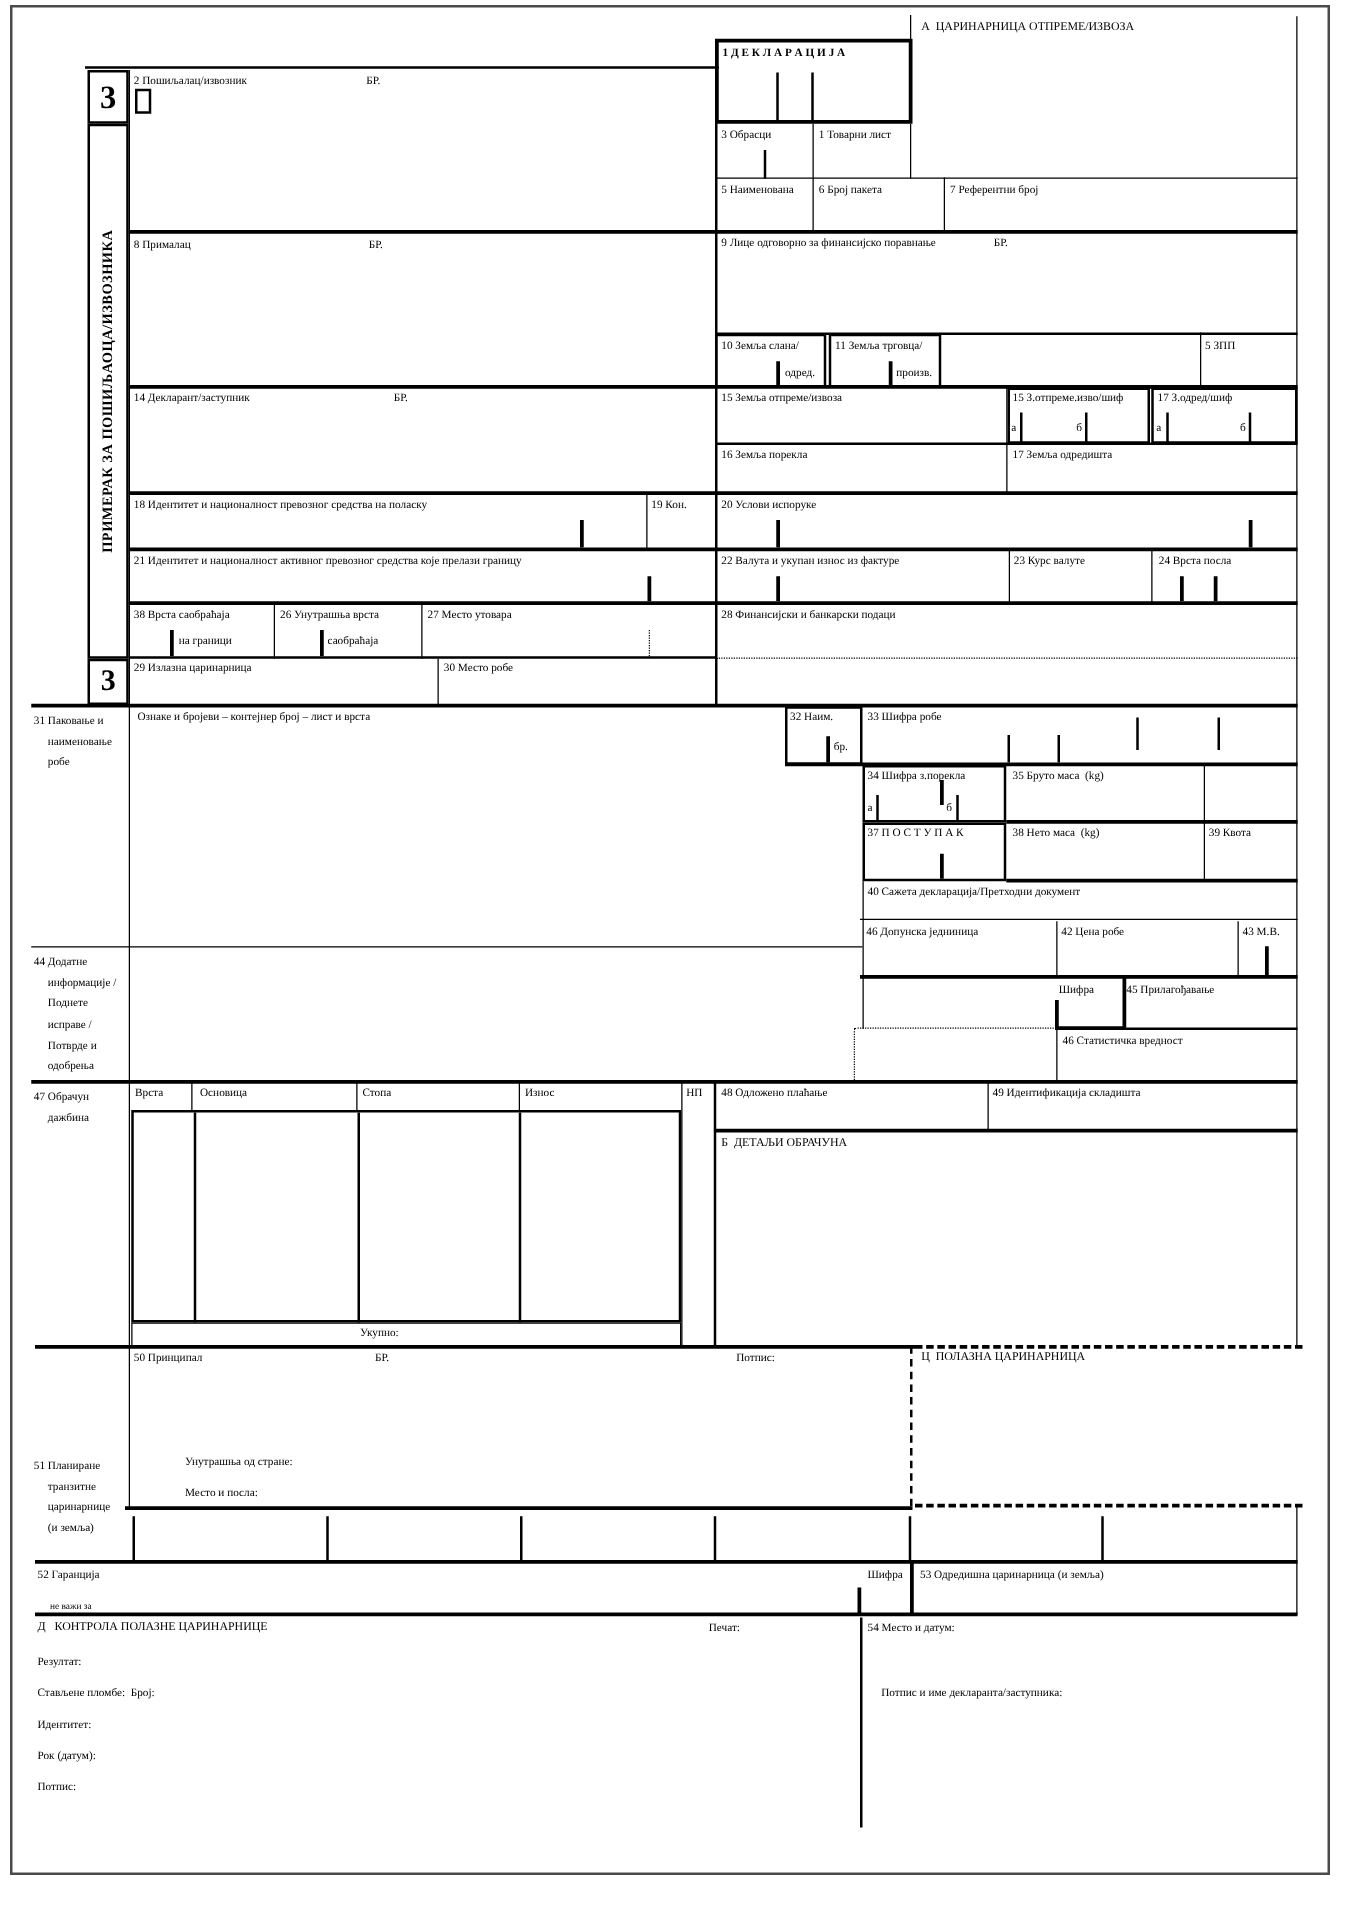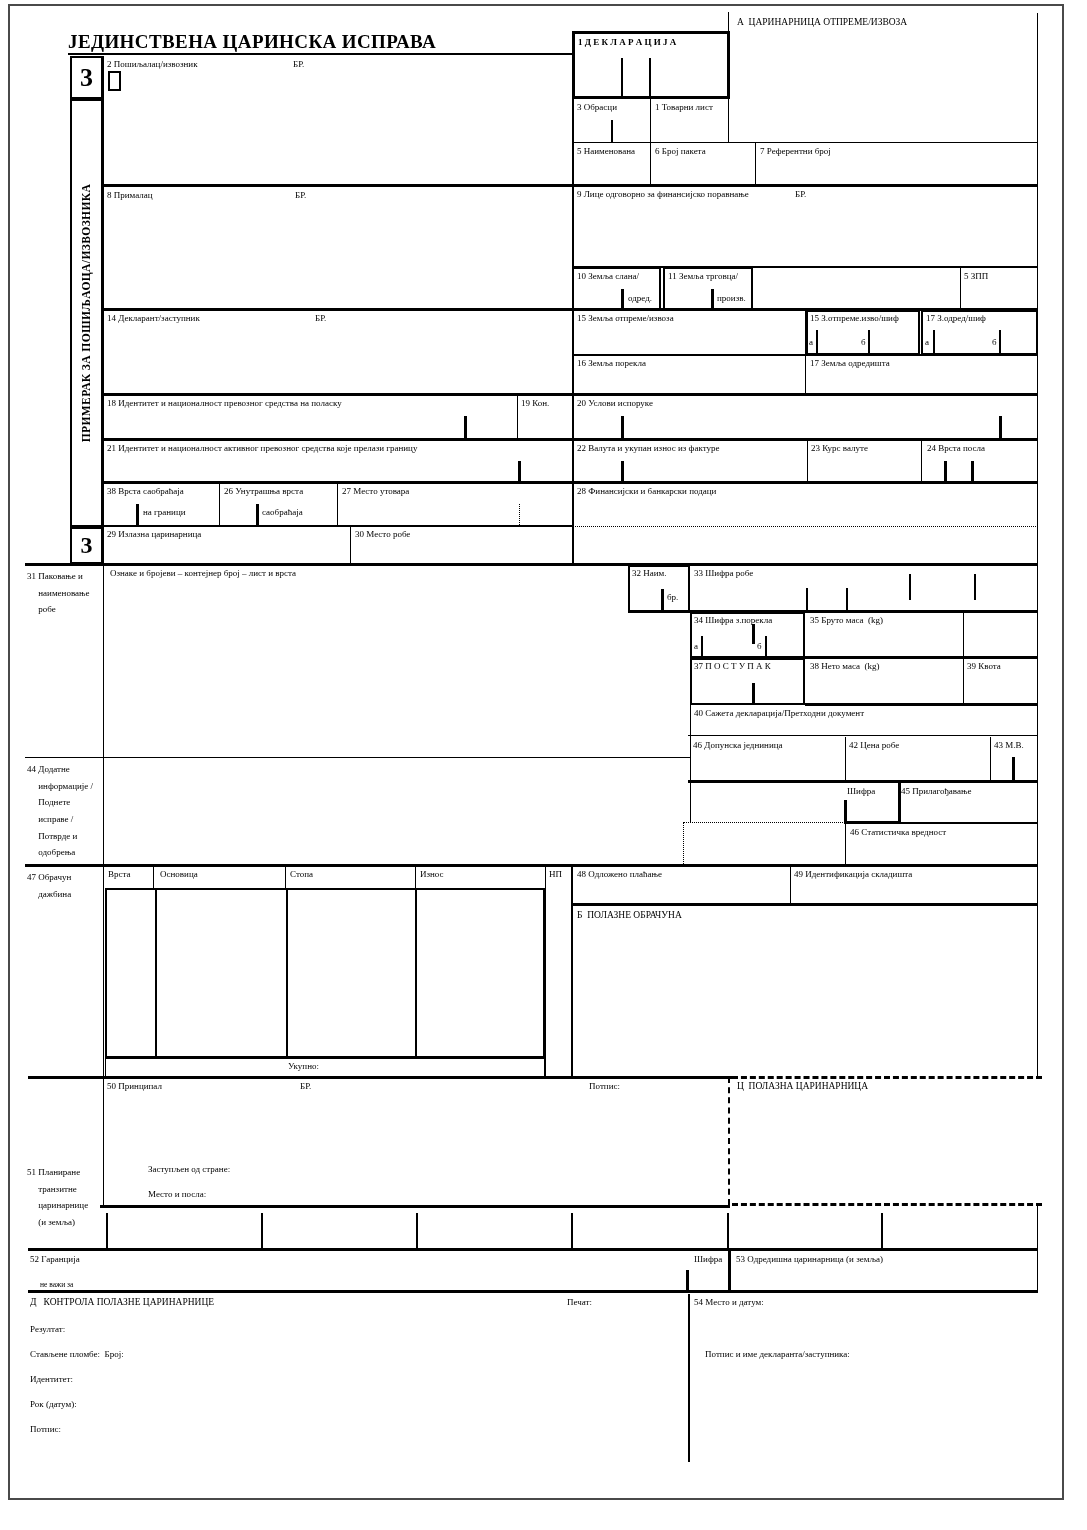--- a/index.html
+++ b/index.html
@@ -19,21 +19,20 @@
   .three{font-weight:700;font-size:26px;}
   .vert{transform:rotate(-90deg);white-space:nowrap;font-weight:700;font-size:11.5px;letter-spacing:.4px;}
   .ln{position:absolute;background:#000;}
 </style>
 </head>
 <body>
 
 <div id="sheet">
   <div class="page-border"></div>
 
-  <div class="t" style="left:68px;top:31px">ЈЕДИНСТВЕНА ЦАРИНСКА ИСПРАВА</div>
 
   <div class="bx flexc" style="left:70px;top:56px;width:33px;height:43px">
     <span class="three">3</span>
   </div>
   <div class="bx flexc" style="left:70px;top:99px;width:33px;height:428px">
     <span class="vert">ПРИМЕРАК ЗА ПОШИЉАОЦА/ИЗВОЗНИКА</span>
   </div>
   <div class="bx flexc" style="left:70px;top:527px;width:33px;height:37px">
     <span class="three" style="font-size:24px">3</span>
   </div>
@@ -136,31 +135,31 @@
   <div class="lbl" style="left:160px;top:869px">Основица</div>
   <div class="lbl" style="left:290px;top:869px">Стопа</div>
   <div class="lbl" style="left:420px;top:869px">Износ</div>
   <div class="lbl" style="left:549px;top:869px">НП</div>
   <div class="bx" style="left:105px;top:888px;width:440px;height:170px"></div>
   <div class="bx thin" style="left:105px;top:1058px;width:440px;height:20px"></div>
   <div class="lbl" style="left:288px;top:1061px">Укупно:</div>
 
   <div class="lbl" style="left:577px;top:869px">48 Одложено плаћање</div>
   <div class="lbl" style="left:794px;top:869px">49 Идентификација складишта</div>
-  <div class="lbl sec" style="left:577px;top:910px">Б  ПОЛАЗНЕ ОБРАЧУНА</div>
+  <div class="lbl sec" style="left:577px;top:910px">Б  ДЕТАЉИ ОБРАЧУНА</div>
 
   <div class="lbl" style="left:107px;top:1081px">50 Принципал</div>
   <div class="lbl" style="left:300px;top:1081px">БР.</div>
   <div class="lbl" style="left:589px;top:1081px">Потпис:</div>
   <div class="lbl sec" style="left:737px;top:1081px">Ц  ПОЛАЗНА ЦАРИНАРНИЦА</div>
   <div class="lbl ml" style="left:27px;top:1164px">51 Планиране
      транзитне
      царинарнице
      (и земља)</div>
-  <div class="lbl" style="left:148px;top:1164px">Заступљен од стране:</div>
+  <div class="lbl" style="left:148px;top:1164px">Унутрашња од стране:</div>
   <div class="lbl" style="left:148px;top:1189px">Место и посла:</div>
 
   <div class="lbl" style="left:30px;top:1254px">52 Гаранција</div>
   <div class="lbl sm" style="left:40px;top:1280px">не важи за</div>
   <div class="lbl" style="left:694px;top:1254px">Шифра</div>
   <div class="lbl" style="left:736px;top:1254px">53 Одредишна царинарница (и земља)</div>
 
   <div class="lbl sec" style="left:30px;top:1297px">Д   КОНТРОЛА ПОЛАЗНЕ ЦАРИНАРНИЦЕ</div>
   <div class="lbl" style="left:567px;top:1297px">Печат:</div>
   <div class="lbl" style="left:694px;top:1297px">54 Место и датум:</div>

